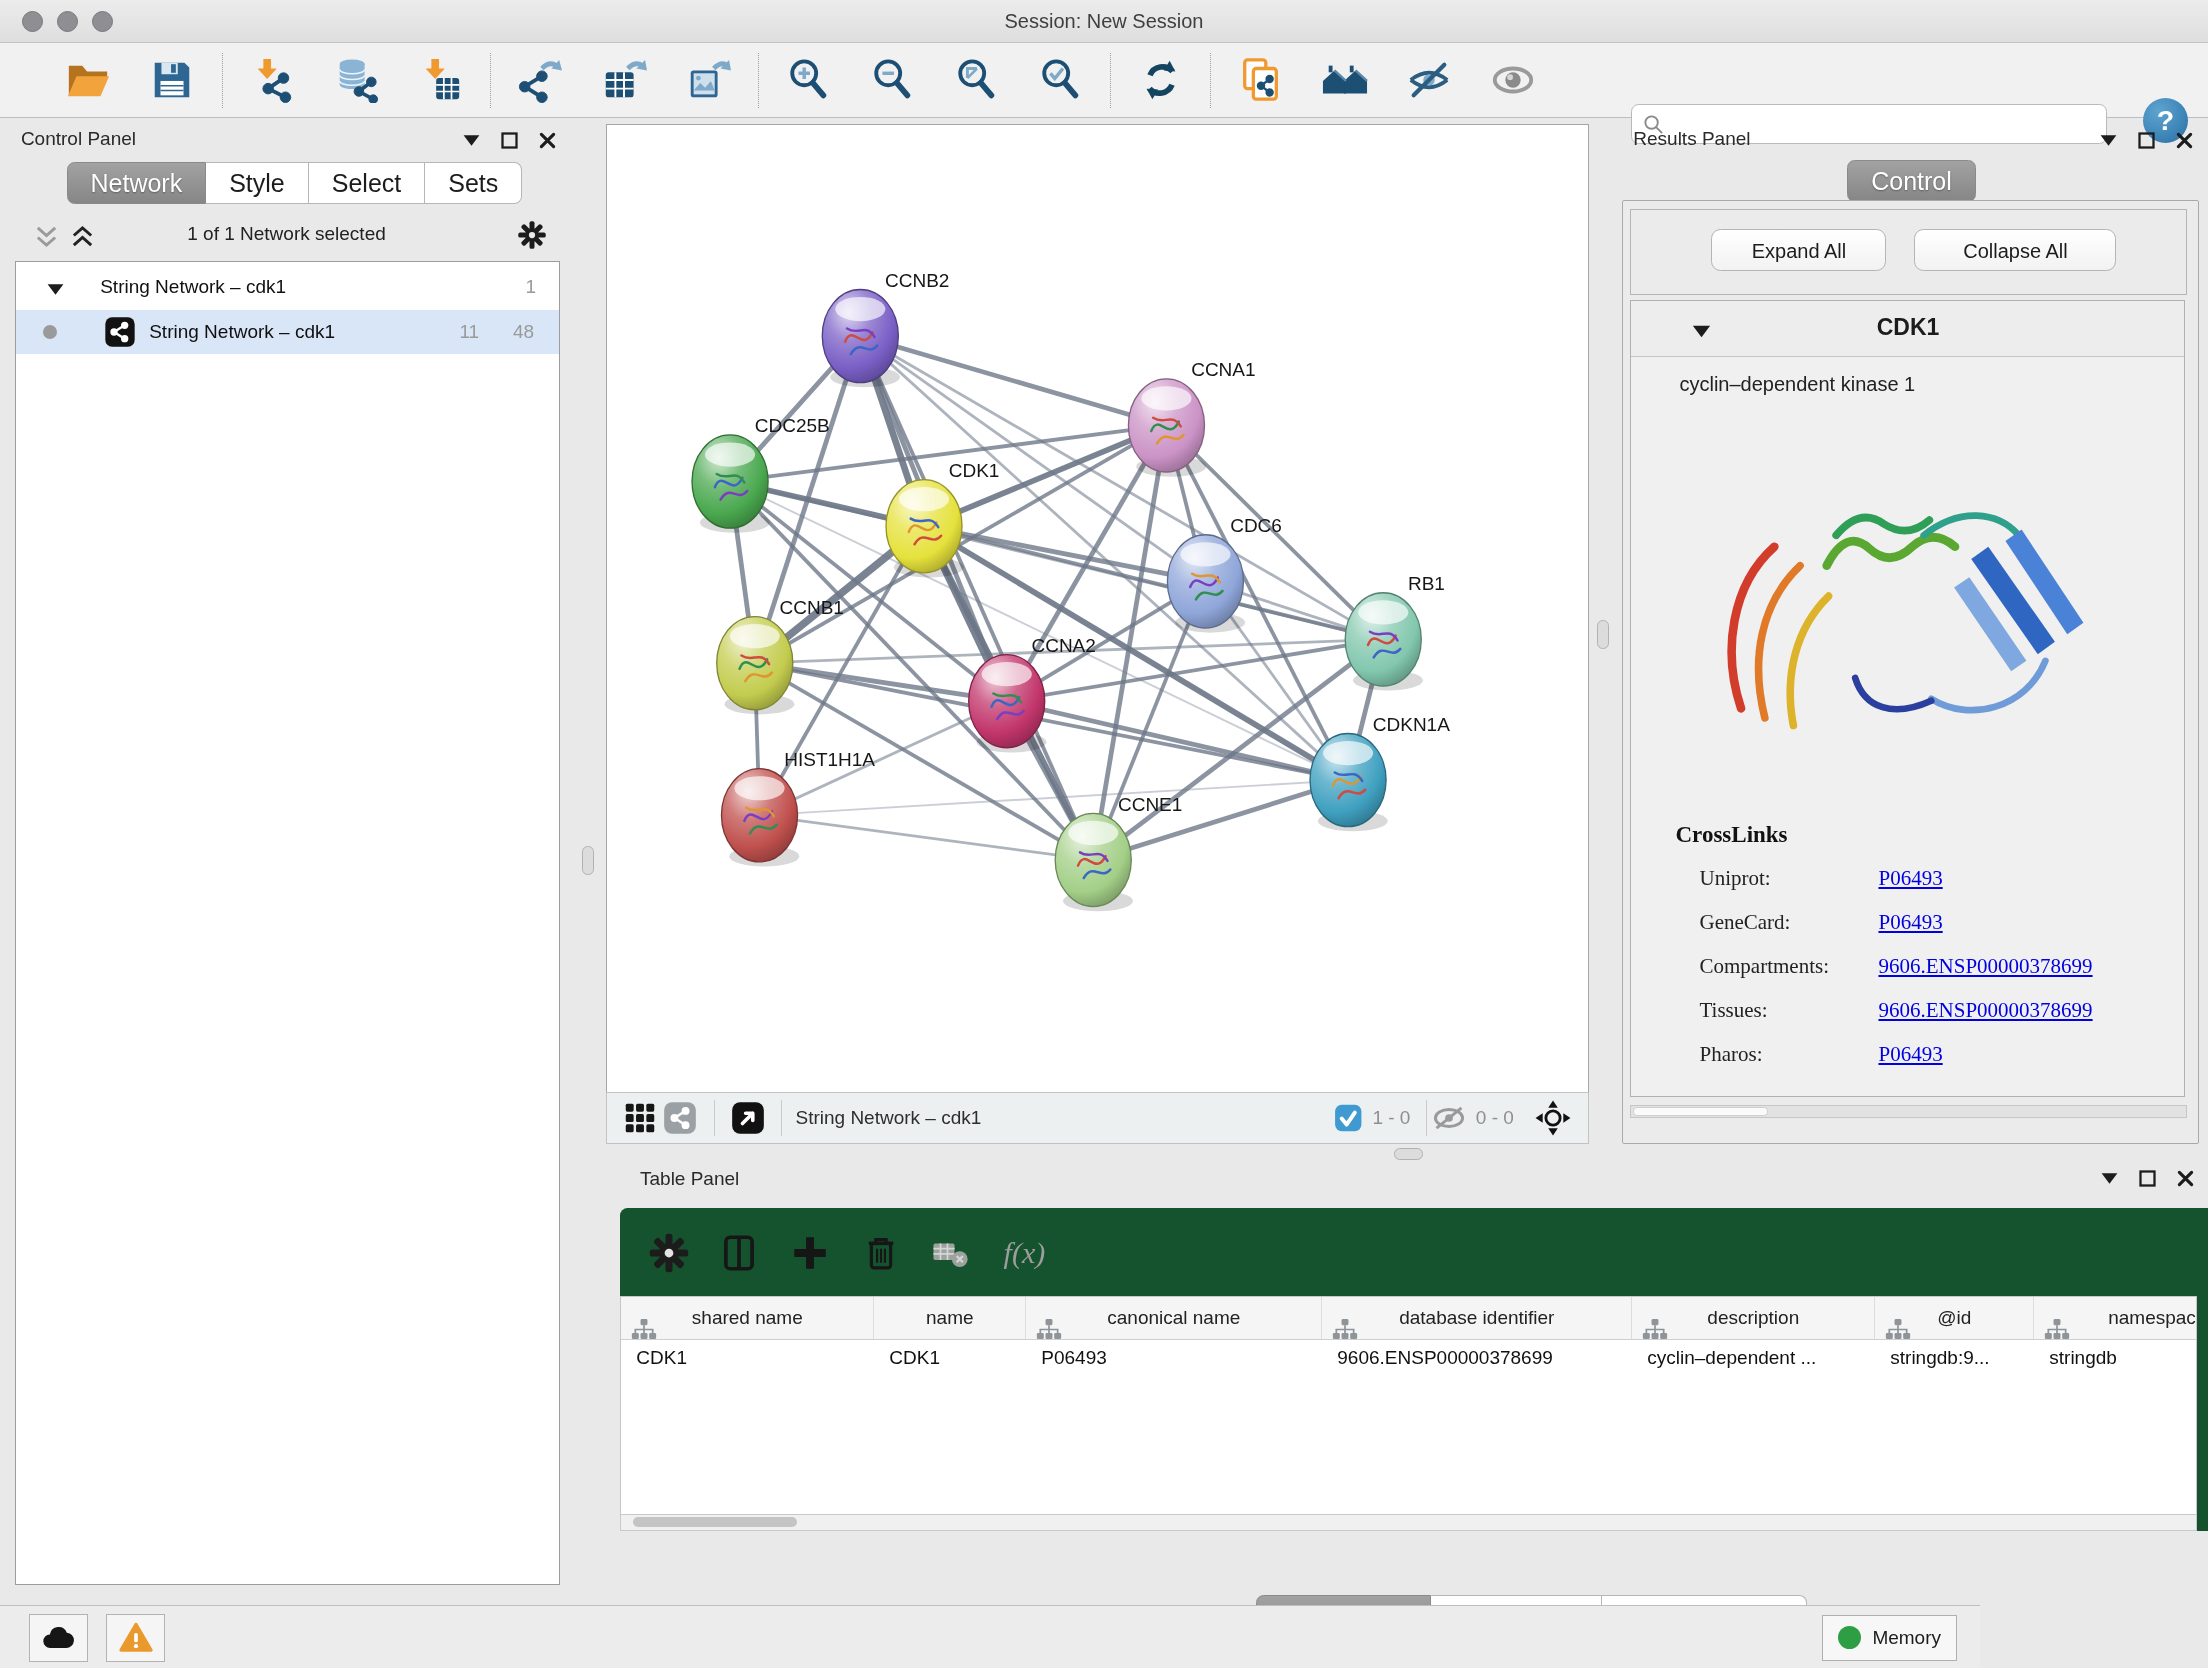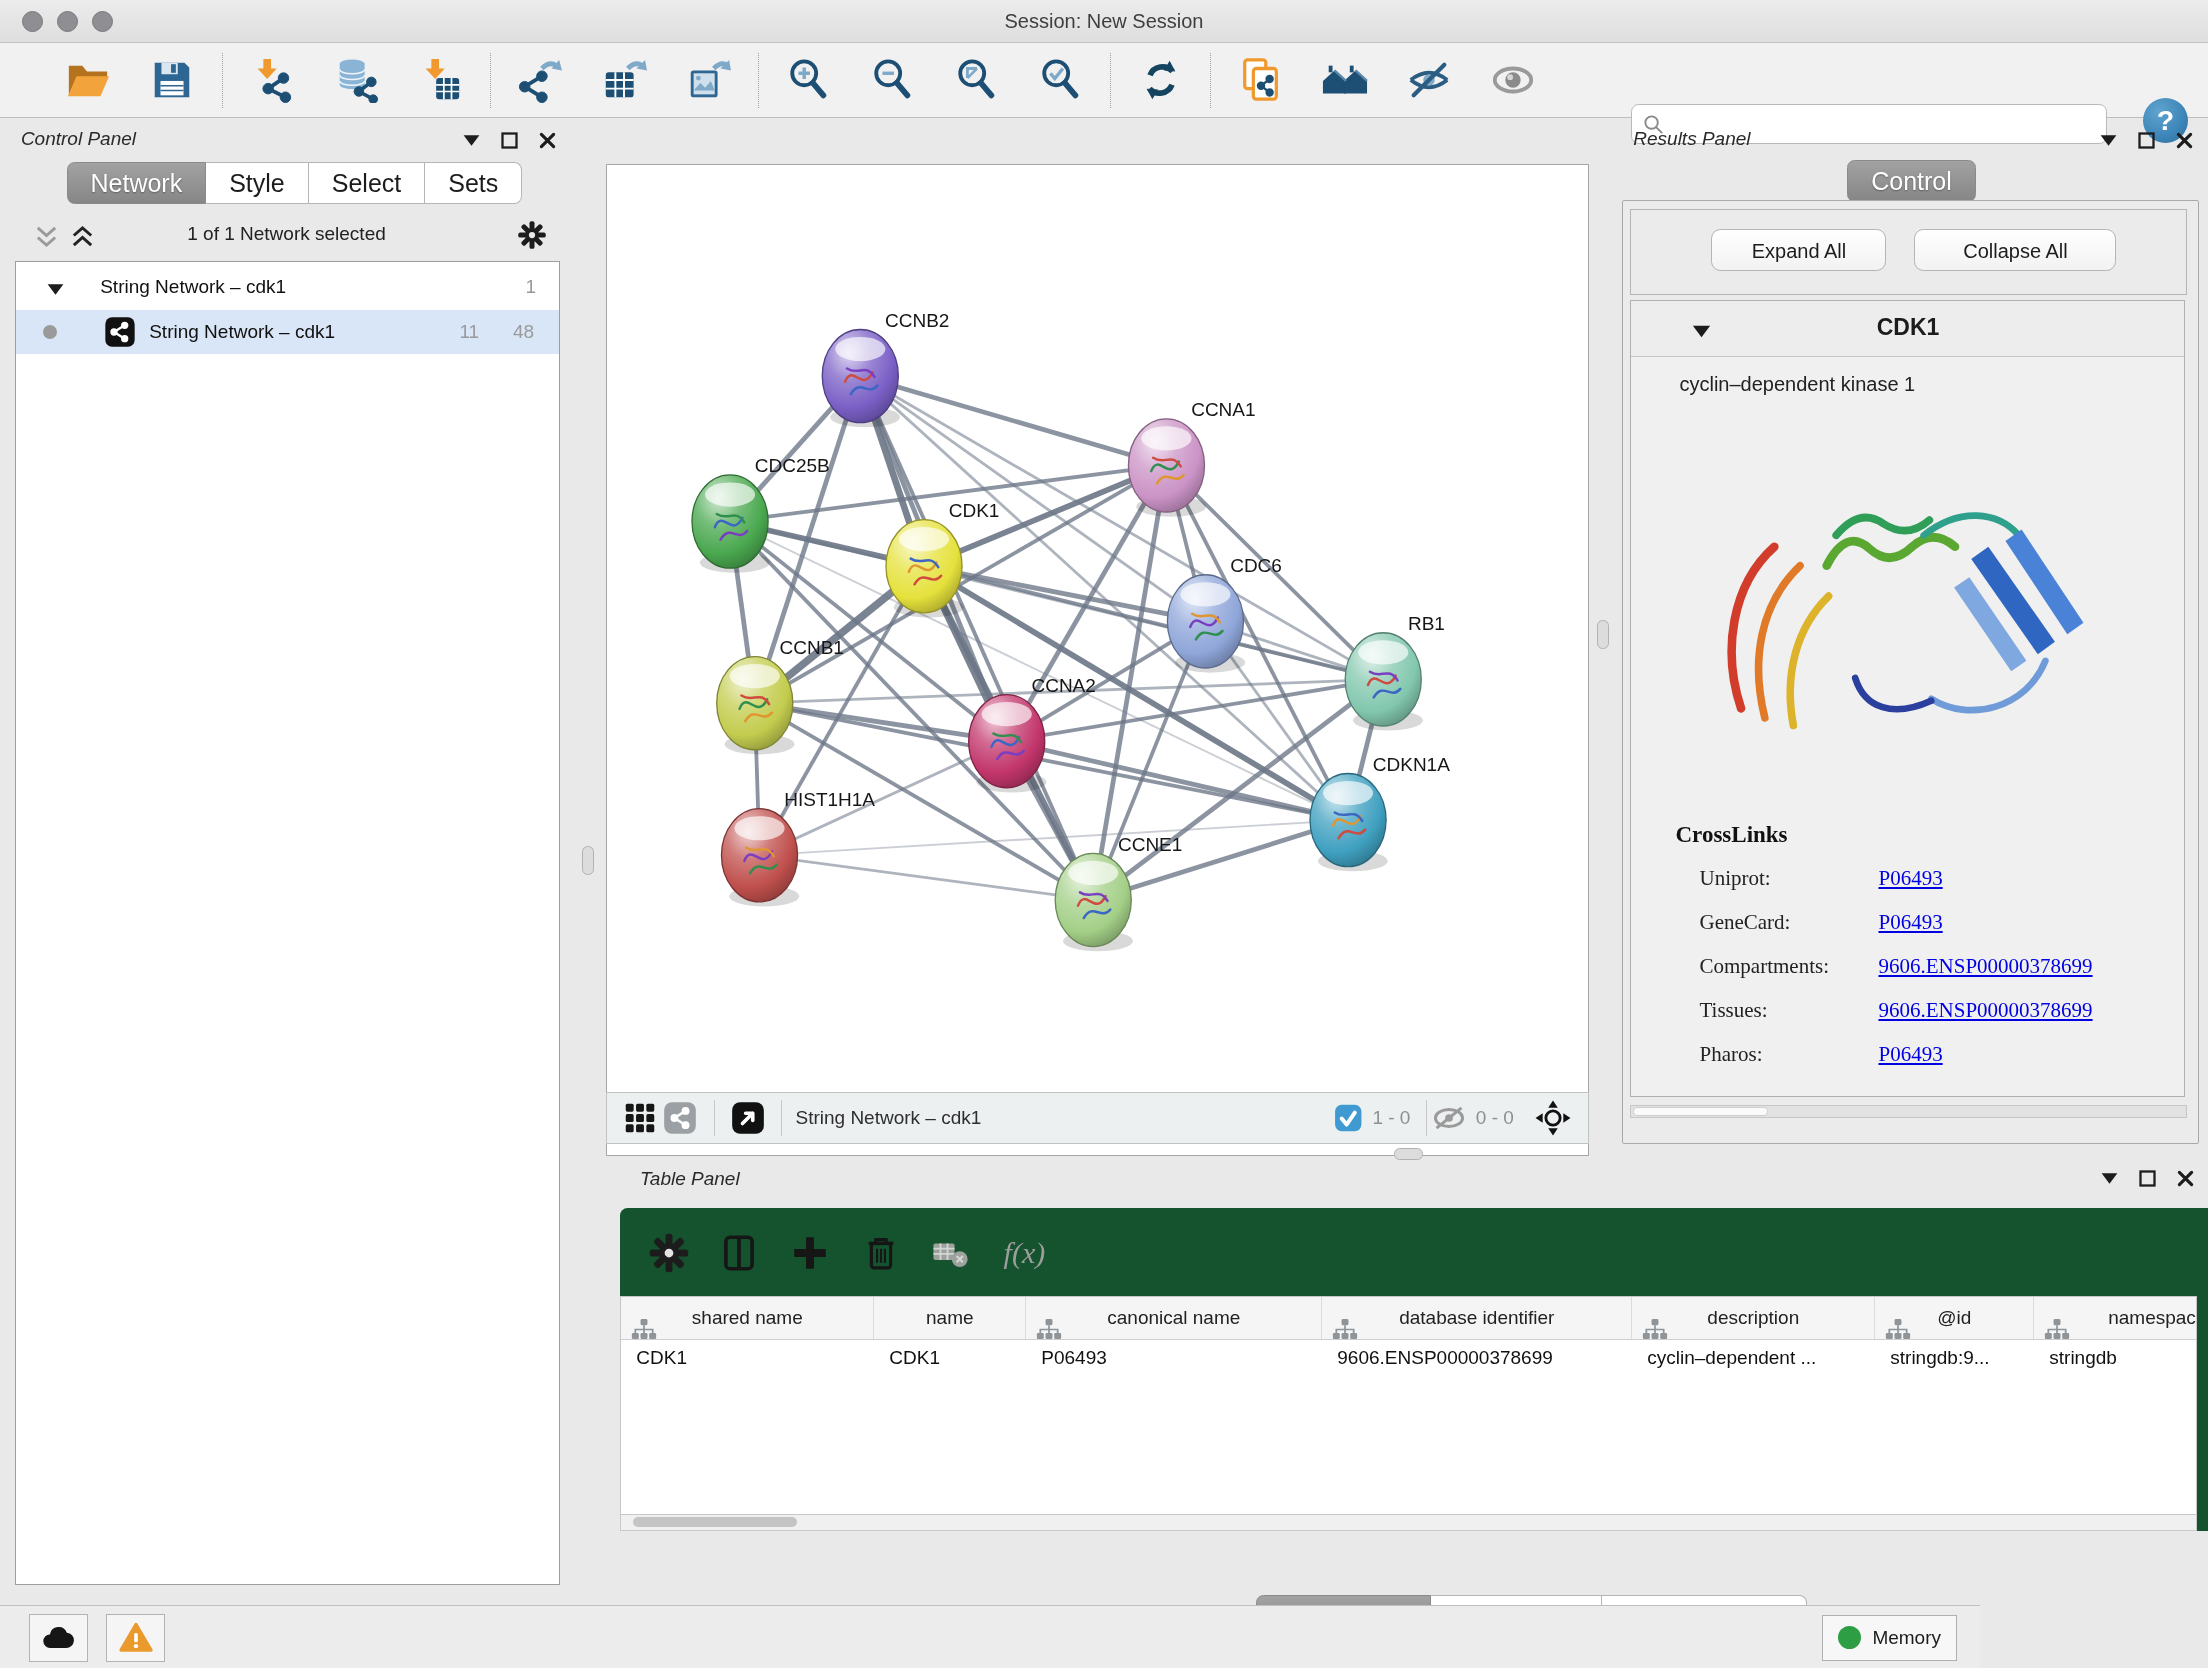--- a/index.html
+++ b/index.html
@@ -25,21 +25,21 @@
     border:1px solid #b9b9b9;border-radius:7.6px;display:flex;align-items:center;padding:0 9.5px;box-sizing:border-box;}
   .searchbox svg{width:23px;height:23px;margin-right:7.6px;}
   .searchbox input{border:none;outline:none;flex:1;font-size:18px;font-family:"Liberation Sans",sans-serif;background:transparent;}
   .helpbtn{position:absolute;left:2143px;top:55px;width:45px;height:45px;border-radius:50%;
     background:radial-gradient(circle at 35% 30%,#5fa4cf,#3d85b8 60%,#2b6a97);color:#fff;
     font-size:28.5px;font-weight:bold;display:flex;align-items:center;justify-content:center;}
   
   .ph-icons{position:absolute;top:5.7px;display:flex;align-items:center;gap:17px;}
   .ph-icons span{display:inline-flex;}
   .ph-icons svg{width:21px;height:21px;}
-  .ptitle{font-size:19px;color:#2a2a2a;font-style:italic;}
+  .ptitle{font-size:19px;color:#2a2a2a;}
   
   .tabrow{display:flex;}
   .tab{height:40px;line-height:40px;padding:0 23px;background:#fff;border:1px solid #b6b6b6;
     border-left-width:0;font-size:25px;text-align:center;}
   .tab:first-child{border-left-width:1px;border-radius:7.6px 0 0 7.6px;}
   .tab:last-child{border-radius:0 7.6px 7.6px 0;}
   .tab.only{border-radius:7.6px;border-left-width:1px;}
   .tab.sel{background:linear-gradient(#a2a2a2,#868686);color:#fff;text-shadow:0 1px 1.9px rgba(0,0,0,.35);border-color:#8a8a8a;}
   
   .control-panel{position:absolute;left:9.5px;top:124px;width:554px;height:1465px;}
@@ -53,21 +53,21 @@
     border:1px solid #9d9d9d;}
   .net-row{position:absolute;left:0;width:100%;height:44px;font-size:19px;}
   .net-row.sel{background:#d9e6f7;}
   .net-row .caret{position:absolute;left:28.5px;top:13.3px;width:21px;height:17px;}
   .net-row .dot{position:absolute;left:27px;top:15px;width:14.3px;height:14.3px;border-radius:50%;background:#9a9a9a;}
   .net-row .nicon{position:absolute;left:88px;top:5.7px;width:32px;height:32px;}
   .net-row .lbl{position:absolute;top:10.5px;color:#111;}
   .net-row .cnt{position:absolute;top:10.5px;color:#9a9a9a;}
   
   .network-canvas{position:absolute;left:606px;top:124px;width:983px;height:992px;background:#fff;
-    border:1px solid #a6a6a6;box-sizing:border-box;margin-top:40px;}
+    border:1px solid #a6a6a6;box-sizing:border-box;}
   .node-label{font-size:20px;fill:#161616;font-family:"Liberation Sans",sans-serif;}
   .netbar{position:absolute;left:606px;top:1092px;width:983px;height:52px;background:#edf0f0;
     border:1px solid #c2c2c2;box-sizing:border-box;display:flex;align-items:center;}
   .netbar .nbicon{width:40px;height:40px;display:flex;align-items:center;justify-content:center;}
   .netbar .nbicon svg{width:38px;height:38px;}
   .netbar .vsep{width:1px;height:36px;background:#c9c9c9;margin:0 13.3px;}
   .netbar .name{font-size:19px;color:#2e2e2e;}
   .netbar .cnt{font-size:19px;color:#8f8f8f;margin:0 9.5px;}
   .grip{position:absolute;background:#dcdcdc;border:1px solid #b2b2b2;border-radius:5.7px;}
   

